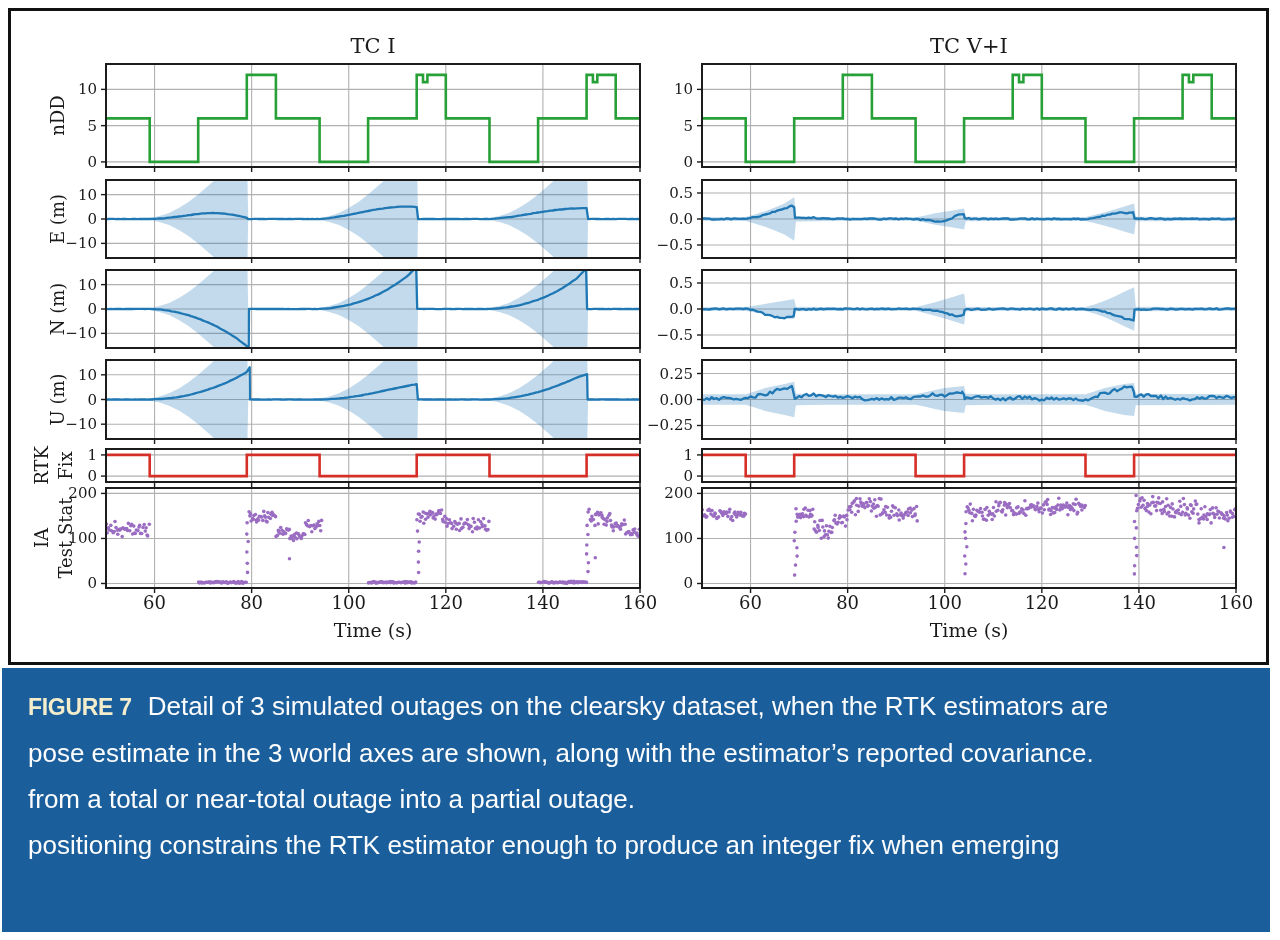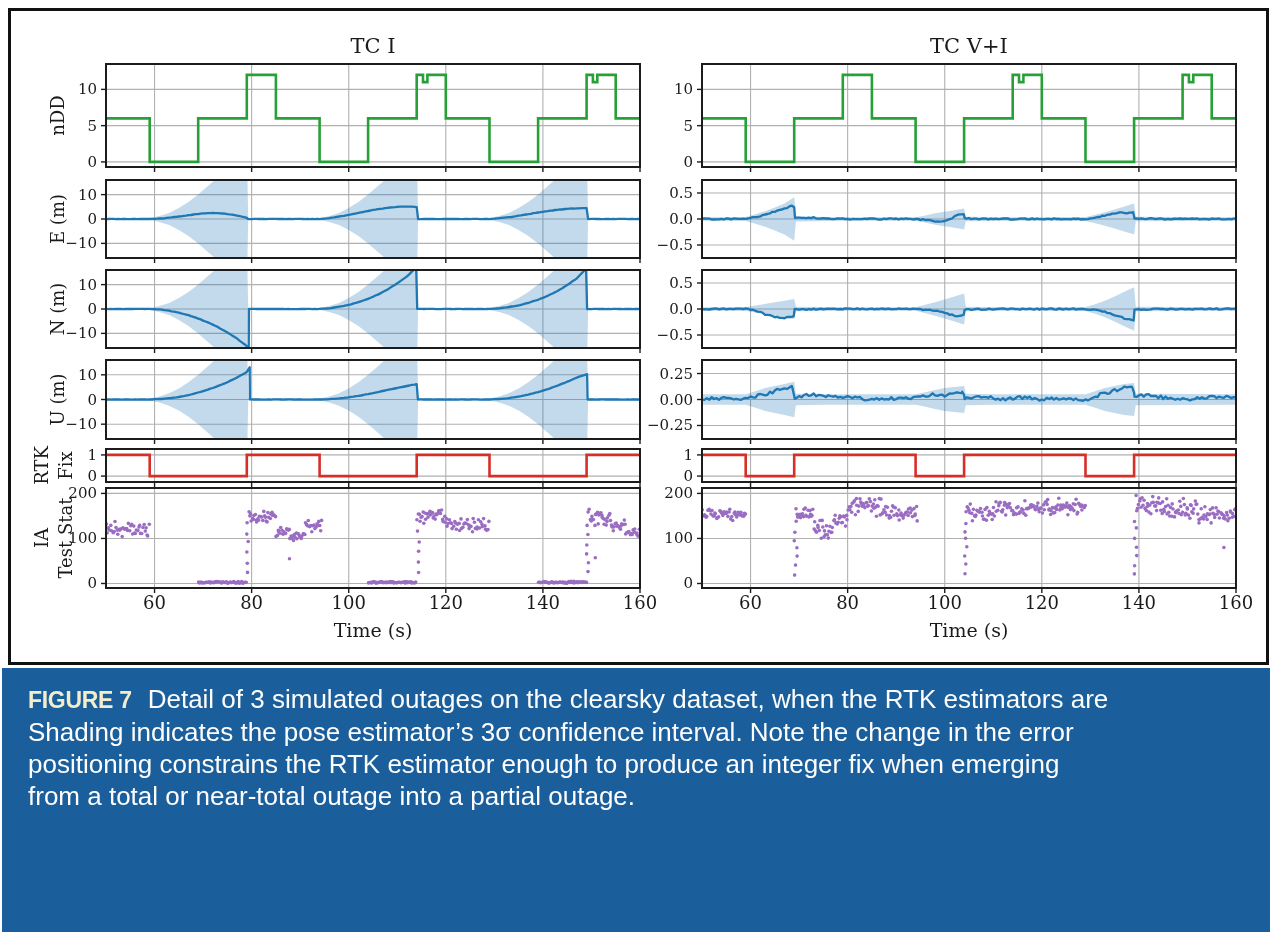--- a/index.html
+++ b/index.html
@@ -5,21 +5,21 @@
   html,body{margin:0;padding:0;background:#ffffff;}
   #page{position:relative;width:1280px;height:940px;background:#ffffff;overflow:hidden;
         font-family:"DejaVu Serif", serif;}
   #figure-frame{position:absolute;left:8px;top:8px;width:1255px;height:651px;
         border:3px solid #111;background:#ffffff;}
   #plots{position:absolute;left:0;top:0;}
   #caption-box{position:absolute;left:2px;top:668px;width:1268px;height:264px;
         background:#1a5e9c;overflow:hidden;
         font-family:"Liberation Sans", sans-serif;color:#ffffff;}
   .cap-inner{padding:15px 26px 0 26px;}
-  .cap-line{font-size:26px;line-height:32px;white-space:pre;color:#fdfdfd;}
+  .cap-line{font-size:26px;line-height:46px;white-space:pre;color:#fdfdfd;}
   .cap-label{font-weight:bold;font-size:23px;letter-spacing:-0.3px;color:#f3edcc;margin-right:16px;}
   text{fill:#1a1a1a;}
 </style>
 </head>
 <body>
 
 <div id="page">
   <div id="figure-frame"></div>
   <svg id="plots" width="1280" height="668">
       <defs>
@@ -1252,18 +1252,18 @@
         <text x="1138.909090909091" y="609" text-anchor="middle" font-size="18px">140</text>
         <text x="1236" y="609" text-anchor="middle" font-size="18px">160</text>
         <text x="969" y="637" text-anchor="middle" font-size="19px">Time (s)</text>
       </g>
       <text x="373" y="53" text-anchor="middle" font-size="21px">TC I</text>
       <text x="969" y="53" text-anchor="middle" font-size="21px">TC V+I</text>
     </svg>
   <div id="caption-box">
     <div class="cap-inner">
         <div class="cap-line"><span class="cap-label">FIGURE 7</span>Detail of 3 simulated outages on the clearsky dataset, when the RTK estimators are</div>
-        <div class="cap-line">Shading indicates the pose estimator’s 3σ confidence interval. Note the change in the error</div>
+        <div class="cap-line">pose estimate in the 3 world axes are shown, along with the estimator’s reported covariance.</div>
+        <div class="cap-line">from a total or near-total outage into a partial outage.</div>
         <div class="cap-line">positioning constrains the RTK estimator enough to produce an integer fix when emerging</div>
-        <div class="cap-line">from a total or near-total outage into a partial outage.</div>
       </div>
   </div>
 </div>
 
 </body></html>

